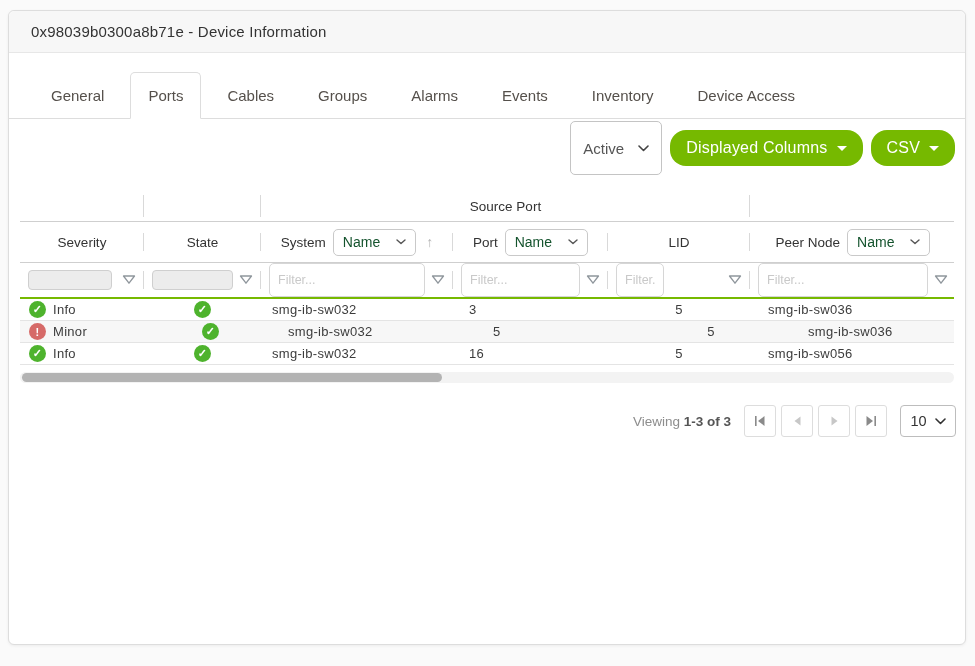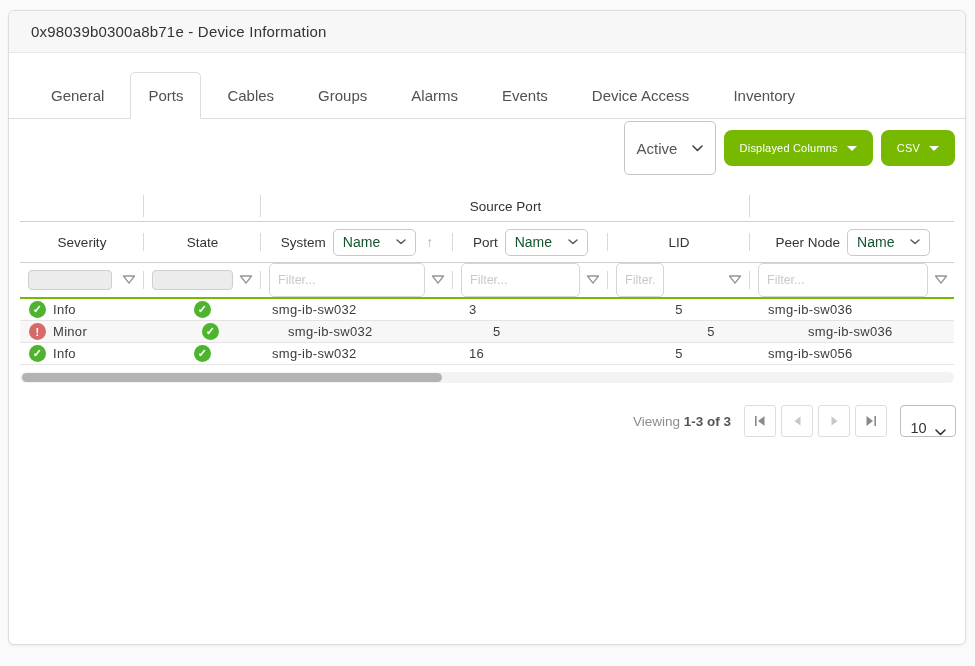--- a/index.html
+++ b/index.html
@@ -43,22 +43,22 @@
   .toolbar {
     height:58px; flex:0 0 58px; display:flex; align-items:center;
     justify-content:flex-end; gap:8px; padding-right:10px;
   }
   .select-box {
     height:54px; min-width:92px; border:1px solid #c4c4c4; border-radius:5px;
     background:#fff; display:inline-flex; align-items:center; justify-content:space-between;
     padding:0 12px; gap:10px; font-size:15px; color:#555; cursor:pointer;
   }
   .btn-green {
-    height:36px; border:none; border-radius:8px; background:#76b900;
-    color:#fff; font-size:11px; font-family:"Liberation Sans",sans-serif;
+    height:36px; border:none; border-radius:16px; background:#76b900;
+    color:#fff; font-size:16px; font-family:"Liberation Sans",sans-serif;
     display:inline-flex; align-items:center; gap:9px; padding:0 16px; cursor:pointer;
     letter-spacing:.2px;
   }
   .caret-white { width:0; height:0; border-left:5px solid transparent;
     border-right:5px solid transparent; border-top:5px solid #fff; }
   
   .table-wrap { margin:14px 11px 0 11px; }
   .grid-row { display:grid; grid-template-columns:124px 117px 192px 155px 142px 206px; position:relative; }
   .gcell { position:relative; display:flex; align-items:center; justify-content:center; }
   .vsep::after {
@@ -124,42 +124,42 @@
     gap:5px; padding-right:9px;
   }
   .pager-label { font-size:13.5px; color:#8d8d8d; margin-right:8px; }
   .pager-label b { color:#555; font-weight:bold; }
   .pg-btn {
     width:32px; height:32px; background:#fff; border:1px solid #ddd; border-radius:3px;
     display:inline-flex; align-items:center; justify-content:center; cursor:pointer;
   }
   .pg-size {
     width:56px; height:32px; margin-left:8px; border:1px solid #bdbdbd; border-radius:4px;
-    background:#fff; display:inline-flex; align-items:flex-end; justify-content:center;
+    background:#fff; display:inline-flex; align-items:center; justify-content:center;
     gap:8px; font-size:14.5px; color:#333; cursor:pointer;
   }
 </style>
 </head>
 <body>
 
 <div class="dialog">
 
   <div class="titlebar">
     <span>0x98039b0300a8b71e - Device Information</span>
   </div>
 
   <div class="tabbar">
     <div class="tab">General</div>
     <div class="tab active">Ports</div>
     <div class="tab">Cables</div>
     <div class="tab">Groups</div>
     <div class="tab">Alarms</div>
     <div class="tab">Events</div>
+    <div class="tab">Inventory</div>
     <div class="tab">Device Access</div>
-    <div class="tab">Inventory</div>
   </div>
 
   <div class="toolbar">
     <div class="select-box">
       <span>Active</span>
       <svg class="chev" width="11" height="7" viewBox="0 0 11 7">
           <polyline points="1,1 5.5,5.5 10,1" fill="none" stroke="#444" stroke-width="1.6" stroke-linecap="round" stroke-linejoin="round"></polyline>
         </svg>
     </div>
     <button class="btn-green">

